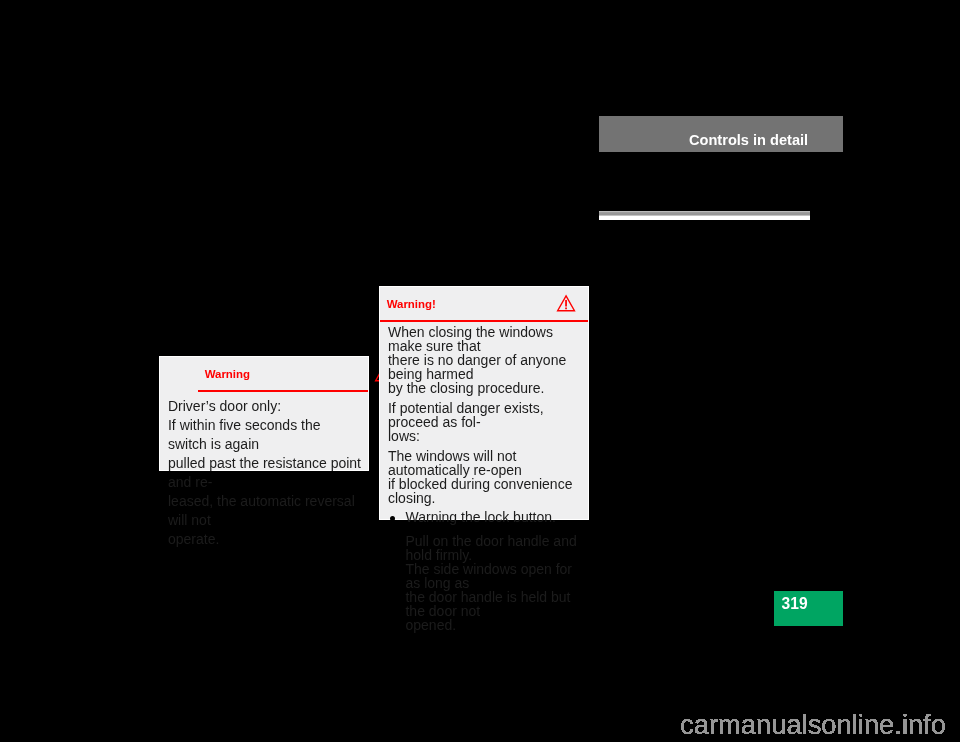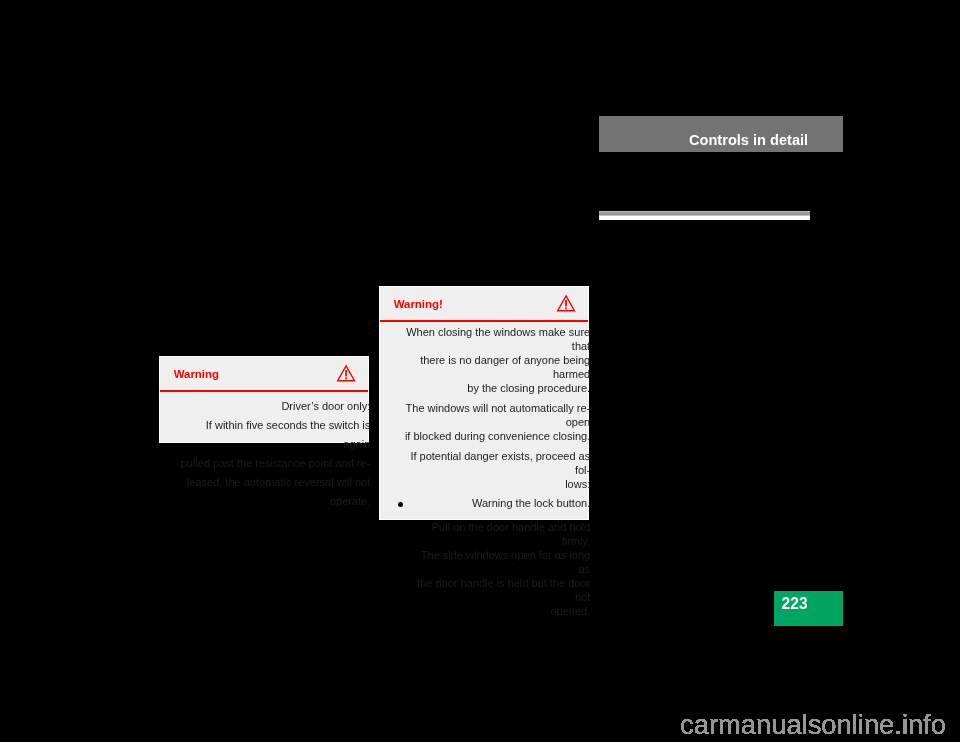--- a/index.html
+++ b/index.html
@@ -67,60 +67,59 @@
     border:1.2px solid #ffffff;
   }
   .warn-head {
     position:relative;
     height:34.9px;
     box-sizing:border-box;
     border-bottom:2px solid #ff0000;
   }
   .warn-title {
     position:absolute;
-    left:14px; top:9.9px;
+    left:7px; top:9.9px;
     color:#ff0000;
     font-size:11.45px;
     font-weight:bold;
     line-height:14px;
     white-space:nowrap;
   }
   .warn-icon {
     position:absolute;
     width:20.1px; height:17.95px;
     overflow:visible;
   }
   .warn-body {
     position:absolute;
-    left:8px; top:34.9px;
+    left:0; top:34.9px;
     width:100%;
     box-sizing:border-box;
     padding:4.3px 6px 0 8.3px;
     color:#1c1c1c;
-    font-size:11px;
+    font-size:14px;
     line-height:13.97px;
-    text-align:right;
   }
   .warn-body p { margin:0; }
   .warn-body p + p { margin-top:6.0px; }
   .bullets { margin:5.4px 0 0 0; padding:0; list-style:none; }
   .bullets li {
     position:relative;
     padding-left:17.5px;
   }
   .bullets li + li { margin-top:10px; }
   .bullets li .dot {
     position:absolute;
     left:1.7px; top:4.8px;
     width:5.0px; height:5.0px;
     border-radius:50%;
     background:#000000;
   }
 
-  #box1 { left:158.7px; top:356.0px; width:210.6px; height:87px; }
+  #box1 { left:158.7px; top:356.0px; width:210.6px; height:115px;padding-left:38px; }
   #box1 .warn-body { padding-top:4.7px; line-height:19px; }
   #box2 { left:378.7px; top:286.0px; width:210.5px; height:234.4px; }
 
   
   .watermark {
     position:absolute;
     left:679.4px; top:704px;
     width:272px; height:38px;
     overflow:visible;
   }
@@ -159,37 +158,37 @@
     <div class="warn-head">
       <div class="warn-title">Warning!</div>
       <svg class="warn-icon" style="left:176.4px; top:6.85px;" viewBox="0 0 197 173">
         <path d="M98.5 17 L181 163 L16 163 Z" fill="none" stroke="#ff0000" stroke-width="13.6" stroke-linejoin="miter"></path>
         <rect x="90" y="57" width="17" height="64" fill="#ff0000"></rect>
         <rect x="90" y="131" width="17" height="17" fill="#ff0000"></rect>
       </svg>
     </div>
     <div class="warn-body">
       <p>When closing the windows make sure that<br>there is no danger of anyone being harmed<br>by the closing procedure.</p>
+      <p>If potential danger exists, proceed as fol-<br>lows:</p>
       <p>The windows will not automatically re-open<br>if blocked during convenience closing.</p>
-      <p>If potential danger exists, proceed as fol-<br>lows:</p>
       <ul class="bullets">
         <li>
           <span class="dot"></span>
           <span>Warning the lock button.</span>
         </li>
         <li>
           <span class="dot"></span>
           <span>Pull on the door handle and hold firmly.<br>The side windows open for as long as<br>the door handle is held but the door not<br>opened.</span>
         </li>
       </ul>
     </div>
   </div>
 
   <div class="page-num">
-    <div class="page-num-label">223</div>
+    <div class="page-num-label">319</div>
   </div>
 
   <svg class="watermark" viewBox="0 0 272 38">
     <defs>
       <filter id="aliased" x="-4%" y="-30%" width="108%" height="160%" color-interpolation-filters="sRGB">
         <feComponentTransfer>
             <feFuncA type="discrete" tableValues="0 1 1 1 1 1"></feFuncA>
           </feComponentTransfer>
       </filter>
     </defs>

